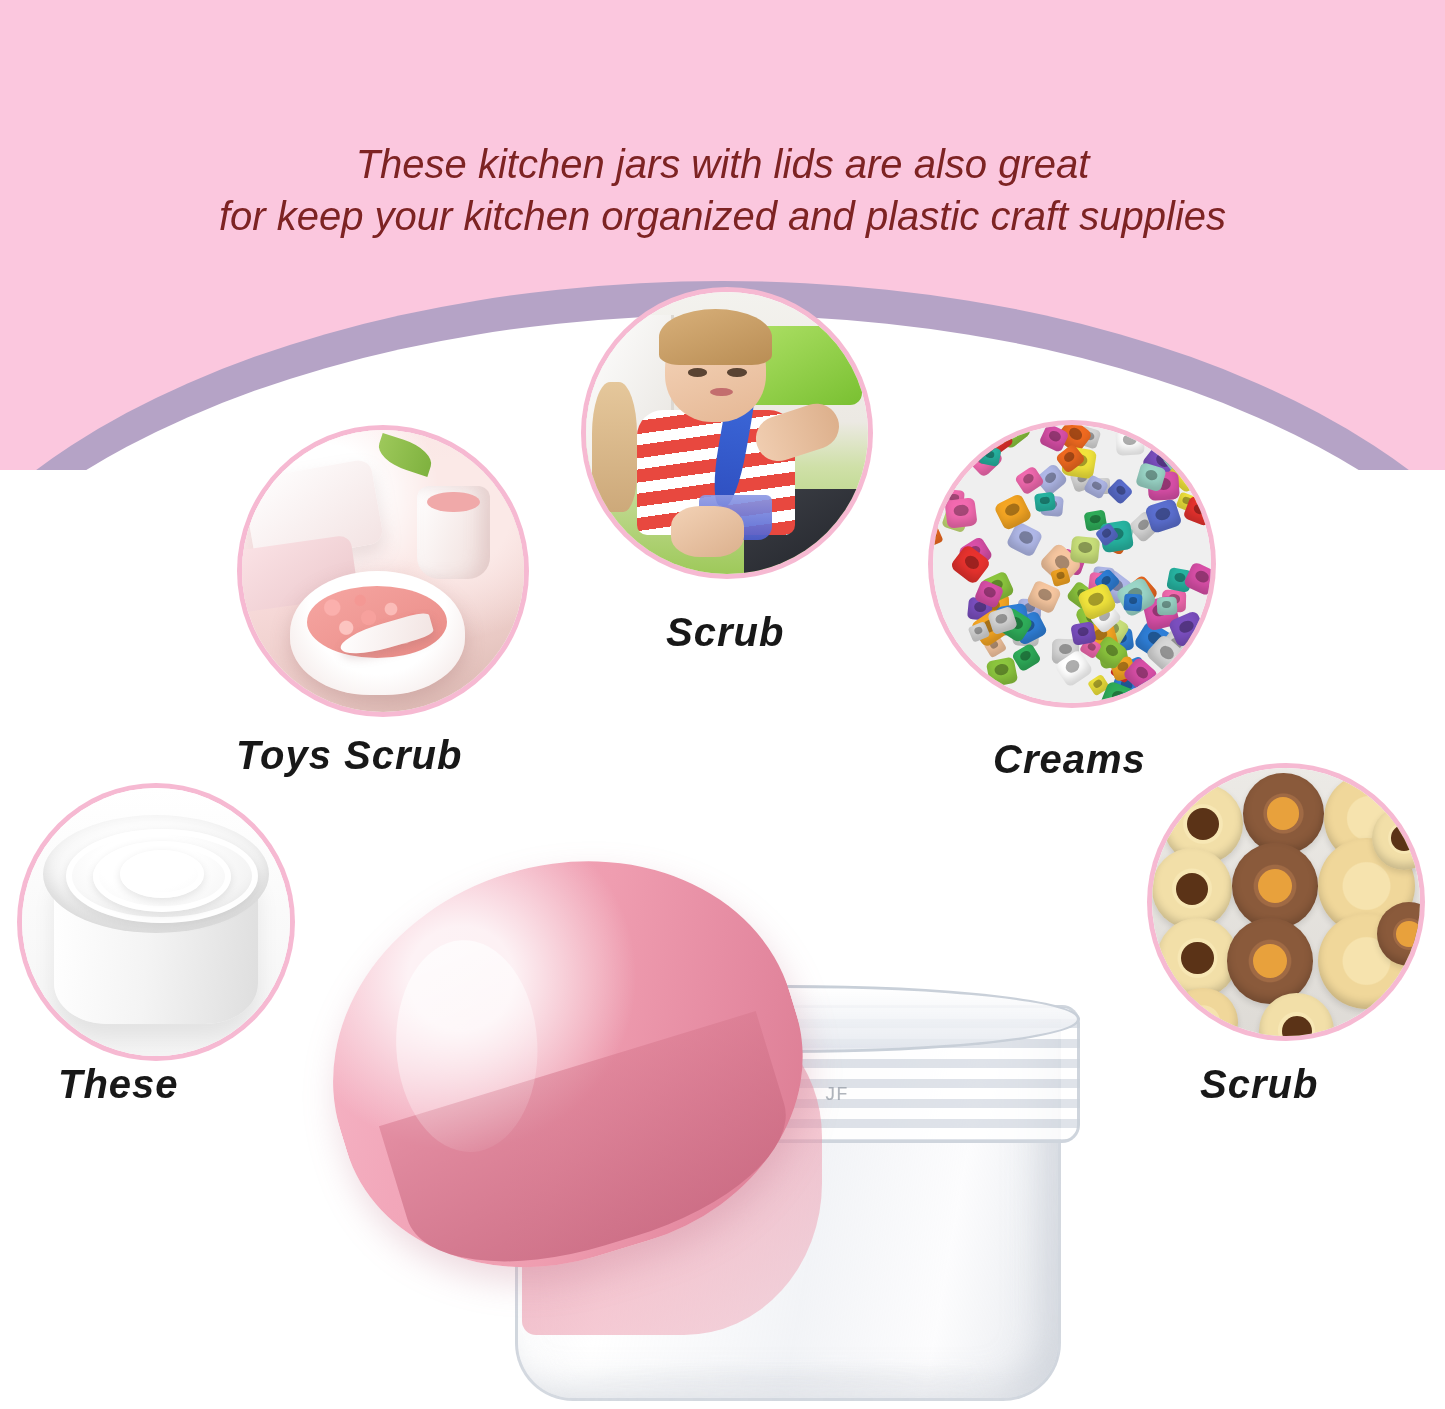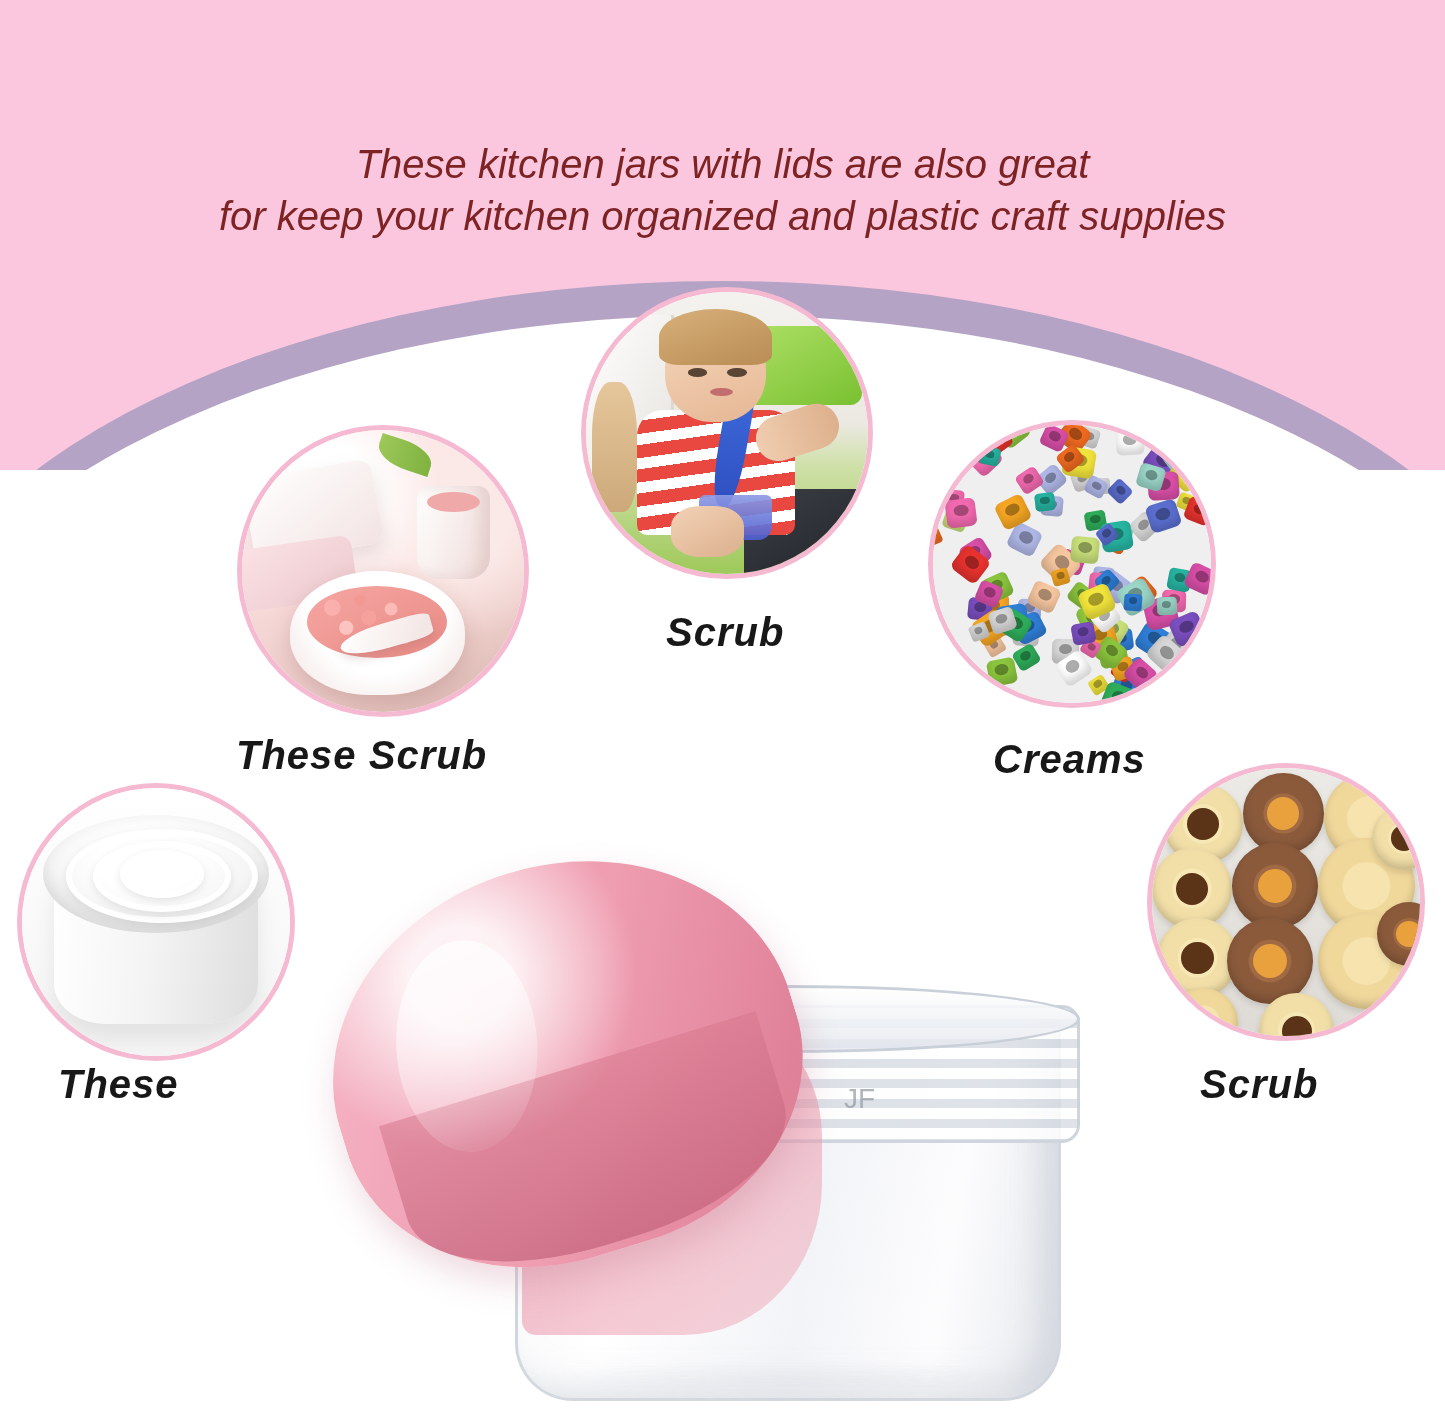--- a/index.html
+++ b/index.html
@@ -211,23 +211,23 @@
     position:absolute;left:222px;top:150px;width:300px;height:330px;
     border-radius:10px 40% 46% 14px;
     background:linear-gradient(140deg,rgba(231,138,160,.72),rgba(240,170,186,.45));
   }
   .jar-shadow{
     position:absolute;left:250px;top:505px;width:500px;height:36px;
     border-radius:50%;
     background:radial-gradient(ellipse at 50% 50%,rgba(170,170,178,.24),rgba(255,255,255,0) 72%);
   }
   .jar-emboss{
-    position:absolute;left:544px;top:228px;
-    font-size:28px;color:rgba(150,156,166,.75);
-    font-family:Liberation Sans, sans-serif;
+    position:absolute;left:524px;top:228px;
+    font-size:20px;color:rgba(150,156,166,.75);
+    font-family:Liberation Mono, monospace;
   }
 </style>
 </head>
 <body>
 
 <div id="stage">
 
   <div class="header-band">
     <div class="header-pink"></div>
     <div class="arc-rim"></div>
@@ -245,21 +245,21 @@
       <div class="scrub-towel"></div>
       <div class="scrub-towel2"></div>
       <div class="scrub-vase"></div>
       <div class="scrub-leaf"></div>
       <div class="scrub-bowl">
         <div class="scrub-salt"></div>
         <div class="scrub-spoon"></div>
       </div>
     </div>
   </div>
-  <div class="caption" style="left:236px;top:733px;">These Scrub</div>
+  <div class="caption" style="left:236px;top:733px;">Toys Scrub</div>
 
   <div class="badge" style="left:586px;top:292px;width:282px;height:282px;">
     <div class="photo ph-toys">
       <div class="toys-cabinet"></div>
       <div class="toys-green"></div>
       <div class="toys-girlhair"></div>
       <div class="toys-pants"></div>
       <div class="toys-shirt"></div>
       <div class="toys-arm"></div>
       <div class="toys-slime"></div>

